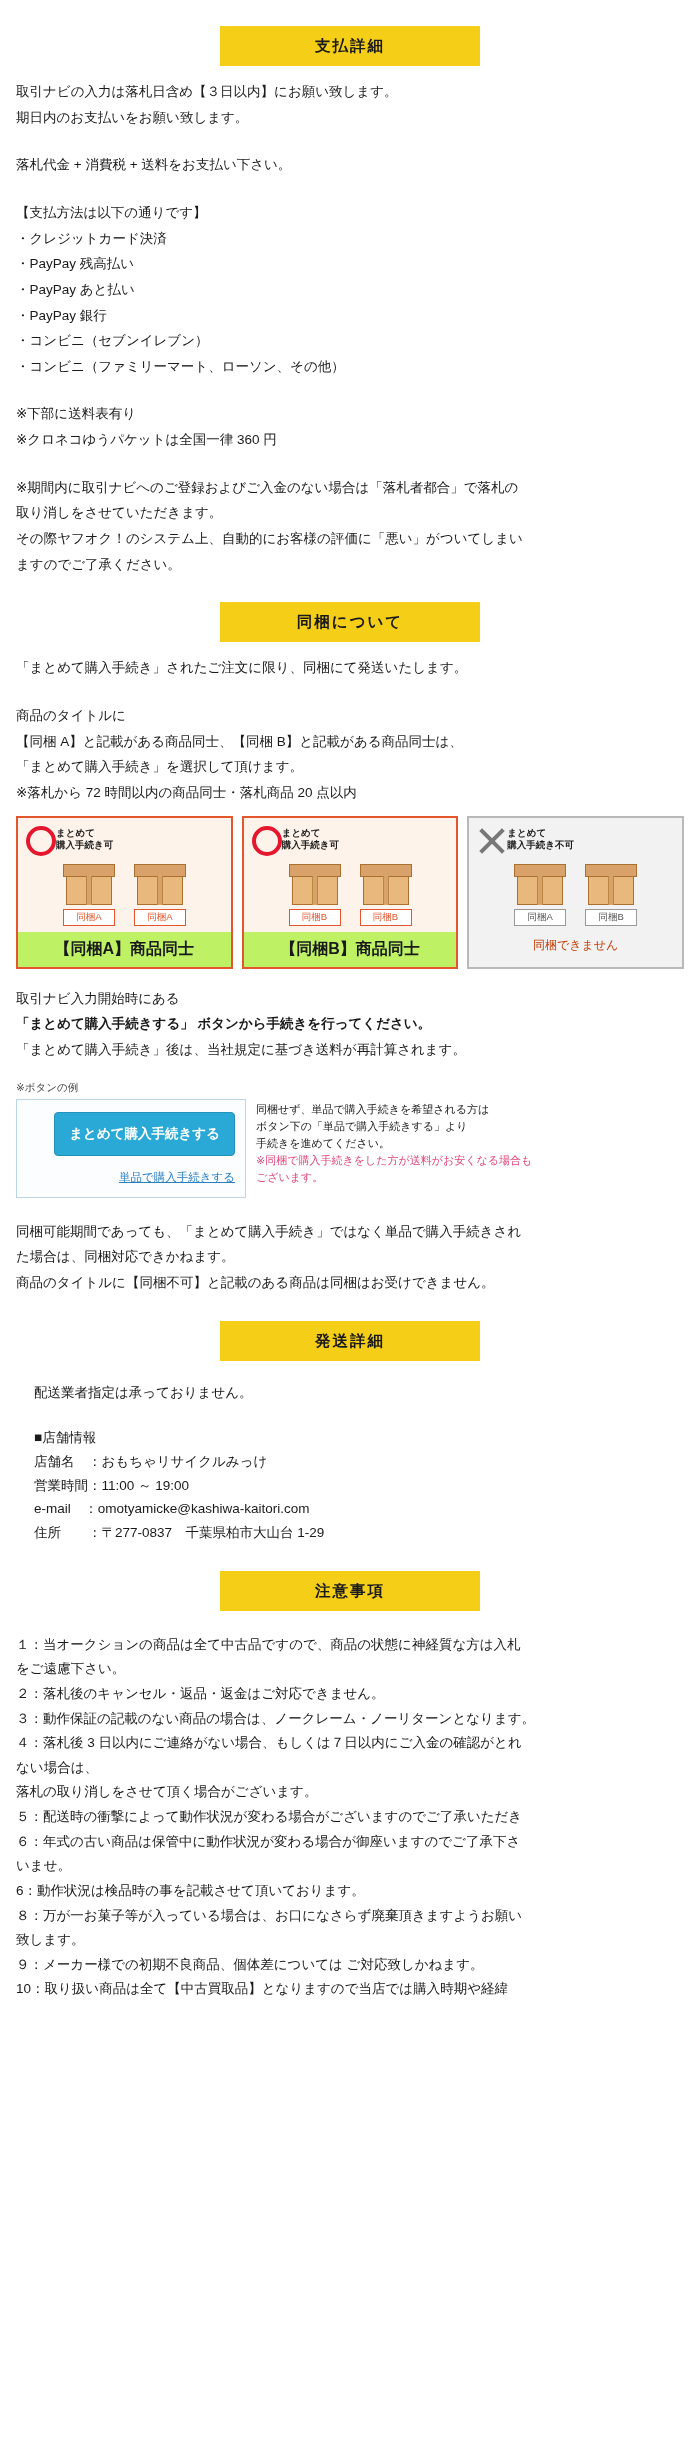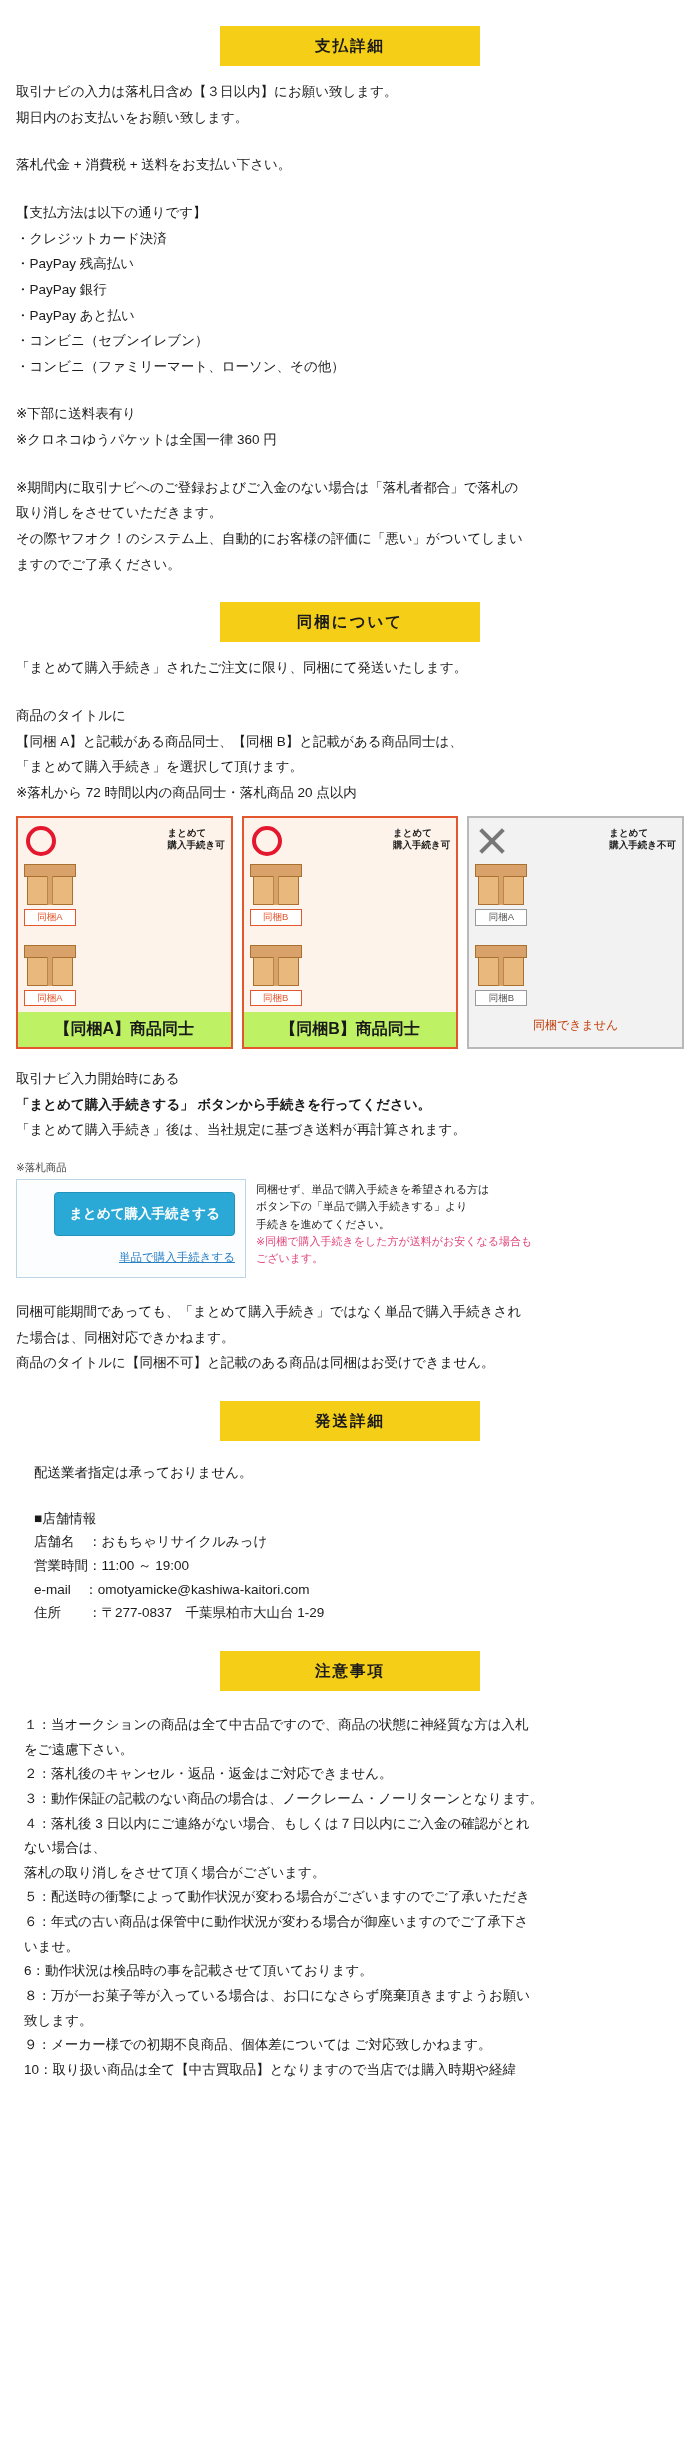--- a/index.html
+++ b/index.html
@@ -51,23 +51,22 @@
     padding: 8px 6px 8px 6px;
     position: relative;
   }
   .dcard.gray {
     border-color: #b9b9b9;
     background: #f2f2f2;
   }
   .dcard-top {
     display: flex;
     align-items: flex-start;
-    gap: 16px;
+    gap: 0;
     height: 34px;
-    justify-content: space-between;
   }
   .mark {
     width: 30px; height: 30px;
     margin-left: 2px;
     flex: none;
     position: relative;
   }
   .mark.circle {
     border: 4px solid #e4172e;
     border-radius: 50%;
@@ -86,21 +85,20 @@
     font-weight: bold;
     line-height: 1.25;
     padding-top: 1px;
     color: #1a1a1a;
   }
   .boxes {
     display: flex;
     justify-content: center;
     gap: 19px;
     margin: 4px 0 4px 0;
-    flex-direction: column;
   }
   .box { width: 52px; }
   .box-img {
     width: 52px; height: 42px;
     position: relative;
   }
   .box-img .lid {
     position: absolute; left: 0; top: 0;
     width: 52px; height: 13px;
     background: #d9a26a;
@@ -191,42 +189,42 @@
     color: #1a1a1a;
   }
   .note-pink { color: #e2457a; }
 
   
   .shop-wrap { padding: 6px 34px 0 34px; }
   .shop-line { margin: 0; }
 
   
   .notes { padding: 8px 16px 0 16px; }
-  .notes p { margin: 0 0 1px 8px; }
+  .notes p { margin: 0 0 1px 0; }
 </style>
 </head>
 <body>
 
 <div class="page">
 
   <div class="section-head">
     <div class="bar">支払詳細</div>
   </div>
 
   <div class="body-block">
     <p>取引ナビの入力は落札日含め【３日以内】にお願い致します。</p>
     <p>期日内のお支払いをお願い致します。</p>
     <div class="gap-md"></div>
     <p>落札代金 + 消費税 + 送料をお支払い下さい。</p>
     <div class="gap-md"></div>
     <p>【支払方法は以下の通りです】</p>
     <p>・クレジットカード決済</p>
     <p>・PayPay 残高払い</p>
+    <p>・PayPay あと払い</p>
     <p>・PayPay 銀行</p>
-    <p>・PayPay あと払い</p>
     <p>・コンビニ（セブンイレブン）</p>
     <p>・コンビニ（ファミリーマート、ローソン、その他）</p>
     <div class="gap-md"></div>
     <p>※下部に送料表有り</p>
     <p>※クロネコゆうパケットは全国一律 360 円</p>
     <div class="gap-md"></div>
     <p>※期間内に取引ナビへのご登録およびご入金のない場合は「落札者都合」で落札の</p>
     <p>取り消しをさせていただきます。</p>
     <p>その際ヤフオク！のシステム上、自動的にお客様の評価に「悪い」がついてしまい</p>
     <p>ますのでご了承ください。</p>
@@ -332,21 +330,21 @@
         </div>
         <div class="dcaption">同梱できません</div>
       </div>
 
     </div>
 
     <p>取引ナビ入力開始時にある</p>
     <p class="bold">「まとめて購入手続きする」 ボタンから手続きを行ってください。</p>
     <p>「まとめて購入手続き」後は、当社規定に基づき送料が再計算されます。</p>
 
-    <div class="btn-sample-label">※落札商品</div>
+    <div class="btn-sample-label">※ボタンの例</div>
 
     <div class="btn-panel">
       <div class="btn-left">
         <span class="cta-button">まとめて購入手続きする</span>
         <span class="sub-link">単品で購入手続きする</span>
       </div>
       <div class="btn-right">
         <div>同梱せず、単品で購入手続きを希望される方は</div>
         <div>ボタン下の「単品で購入手続きする」より</div>
         <div>手続きを進めてください。</div>

